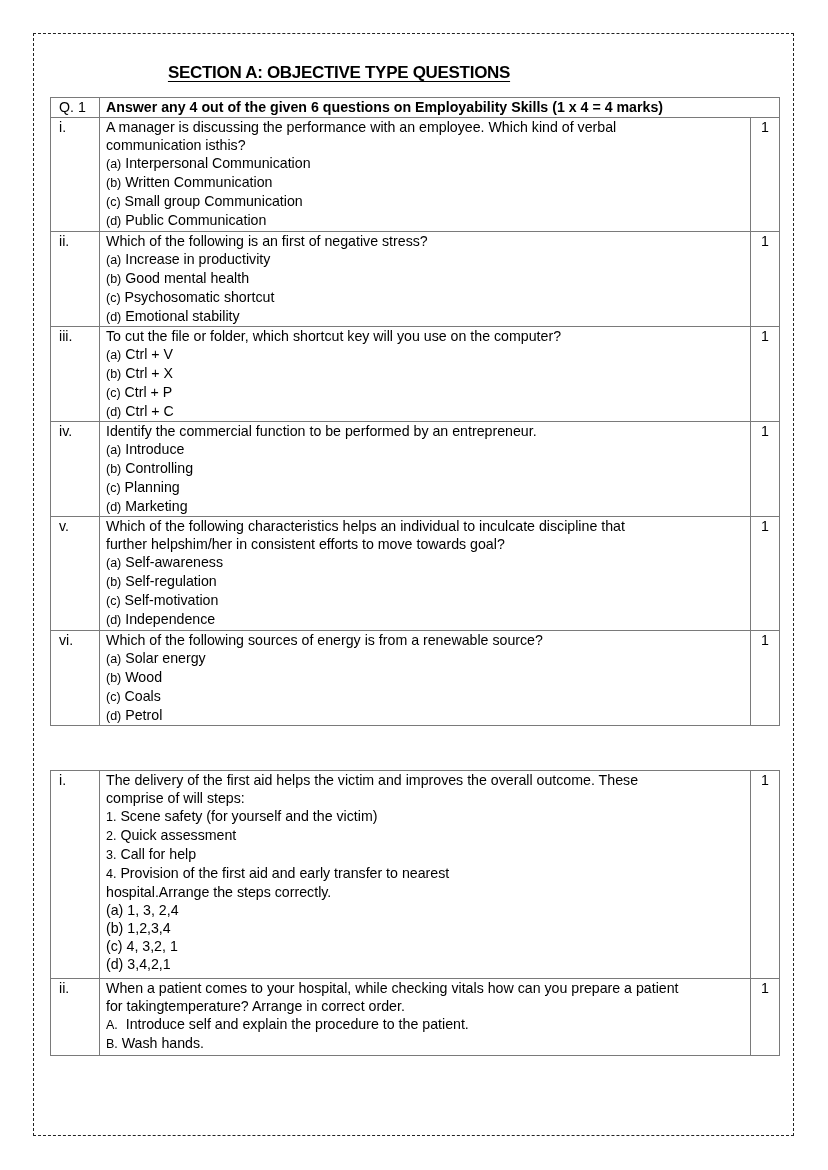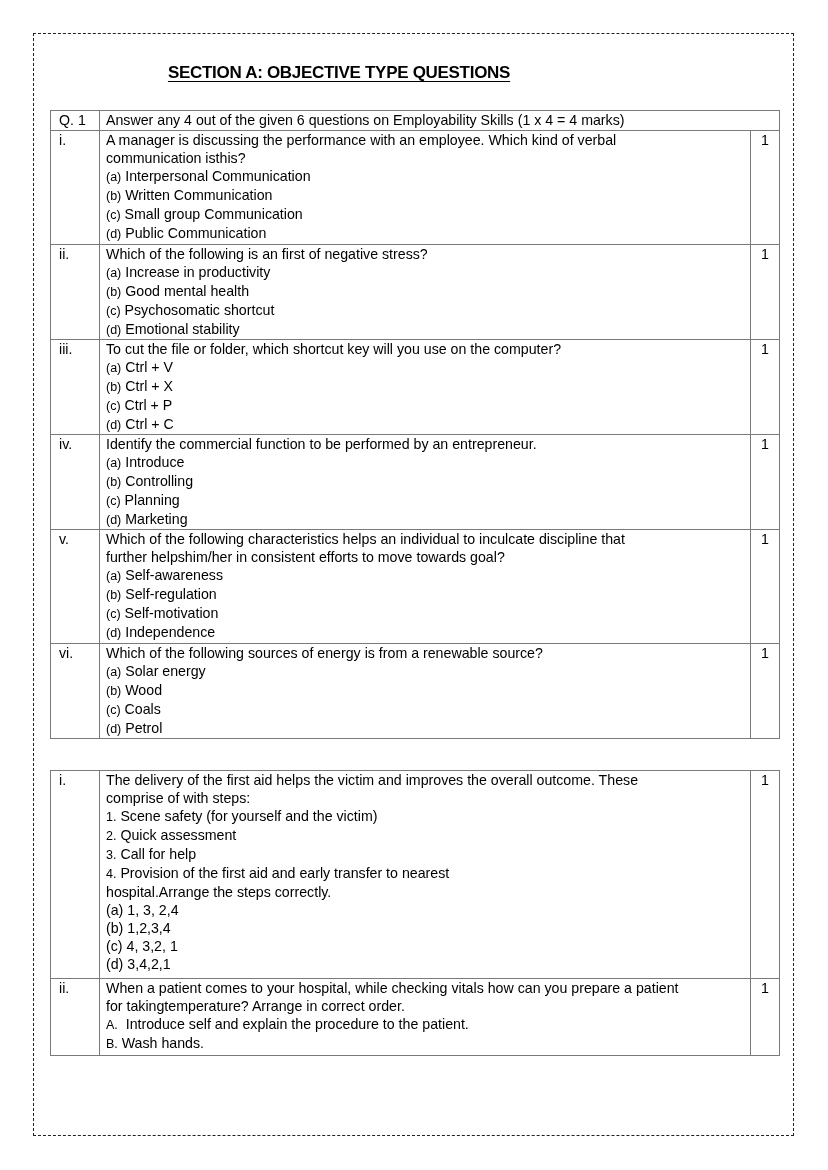--- a/index.html
+++ b/index.html
@@ -5,24 +5,24 @@
   html, body { margin: 0; padding: 0; background: #ffffff; }
   body { width: 828px; height: 1170px; position: relative; overflow: hidden; color: #000; font-family: "Liberation Sans", sans-serif; }
   .frame { position: absolute; left: 33px; top: 33px; width: 761px; height: 1103px; border: 1px dashed #222; box-sizing: border-box; }
   .title { position: absolute; left: 0; width: 678px; top: 63px; text-align: center; font-family: "Liberation Sans Narrow", "Liberation Sans", sans-serif; font-weight: bold; font-size: 17px; letter-spacing: -0.3px; text-decoration: underline; text-underline-offset: 3px; }
   table.q { position: absolute; left: 50px; width: 730px; border-collapse: collapse; table-layout: fixed; font-size: 14.2px; line-height: 18px; }
   table.q td { border: 1.5px solid #7a7a7a; vertical-align: top; padding: 0 6px; }
   table.q col.c1 { width: 49px; }
   table.q col.c3 { width: 29px; }
   td.num { padding-left: 8px !important; }
   td.mark { text-align: center; padding: 0 !important; }
-  .hdr td { font-weight: normal; height: 19px; }
+  .hdr td { font-weight: bold; height: 19px; }
   .opt-label { font-size: 12.5px; }
   .line { display: block; white-space: nowrap; }
-  #q1 { top: 110px; }
+  #q1 { top: 97px; }
   #q2 { top: 770px; }
   #q1 tr.r1 td { height: 113px; }
   #q1 tr.r2 td { height: 94px; }
   #q1 tr.r3 td { height: 93px; border-radius: 12px; }
   #q1 tr.r4 td { height: 94px; }
   #q1 tr.r5 td { height: 113px; }
   #q1 tr.r6 td { height: 94px; }
   #q2 tr.r1 td { height: 207px; }
   #q2 tr.r2 td { height: 76px; }
 </style>
@@ -119,21 +119,21 @@
   <colgroup>
       <col class="c1">
       <col class="c2">
       <col class="c3">
     </colgroup>
   <tbody>
   <tr class="r1">
     <td class="num">i.</td>
     <td>
       <span class="line">The delivery of the first aid helps the victim and improves the overall outcome. These</span>
-      <span class="line">comprise of with steps:</span>
+      <span class="line">comprise of will steps:</span>
       <span class="line"><span class="opt-label">1.</span> <span>Scene safety (for yourself and the victim)</span></span>
       <span class="line"><span class="opt-label">2.</span> <span>Quick assessment</span></span>
       <span class="line"><span class="opt-label">3.</span> <span>Call for help</span></span>
       <span class="line"><span class="opt-label">4.</span><span style="white-space:pre"> Provision of the first aid and early transfer to nearest</span></span>
       <span class="line">hospital.Arrange the steps correctly.</span>
       <span class="line"><span>(a)</span> <span>1, 3, 2,4</span></span>
       <span class="line"><span>(b)</span> <span>1,2,3,4</span></span>
       <span class="line"><span>(c)</span> <span>4, 3,2, 1</span></span>
       <span class="line"><span>(d)</span> <span>3,4,2,1</span></span>
     </td>

